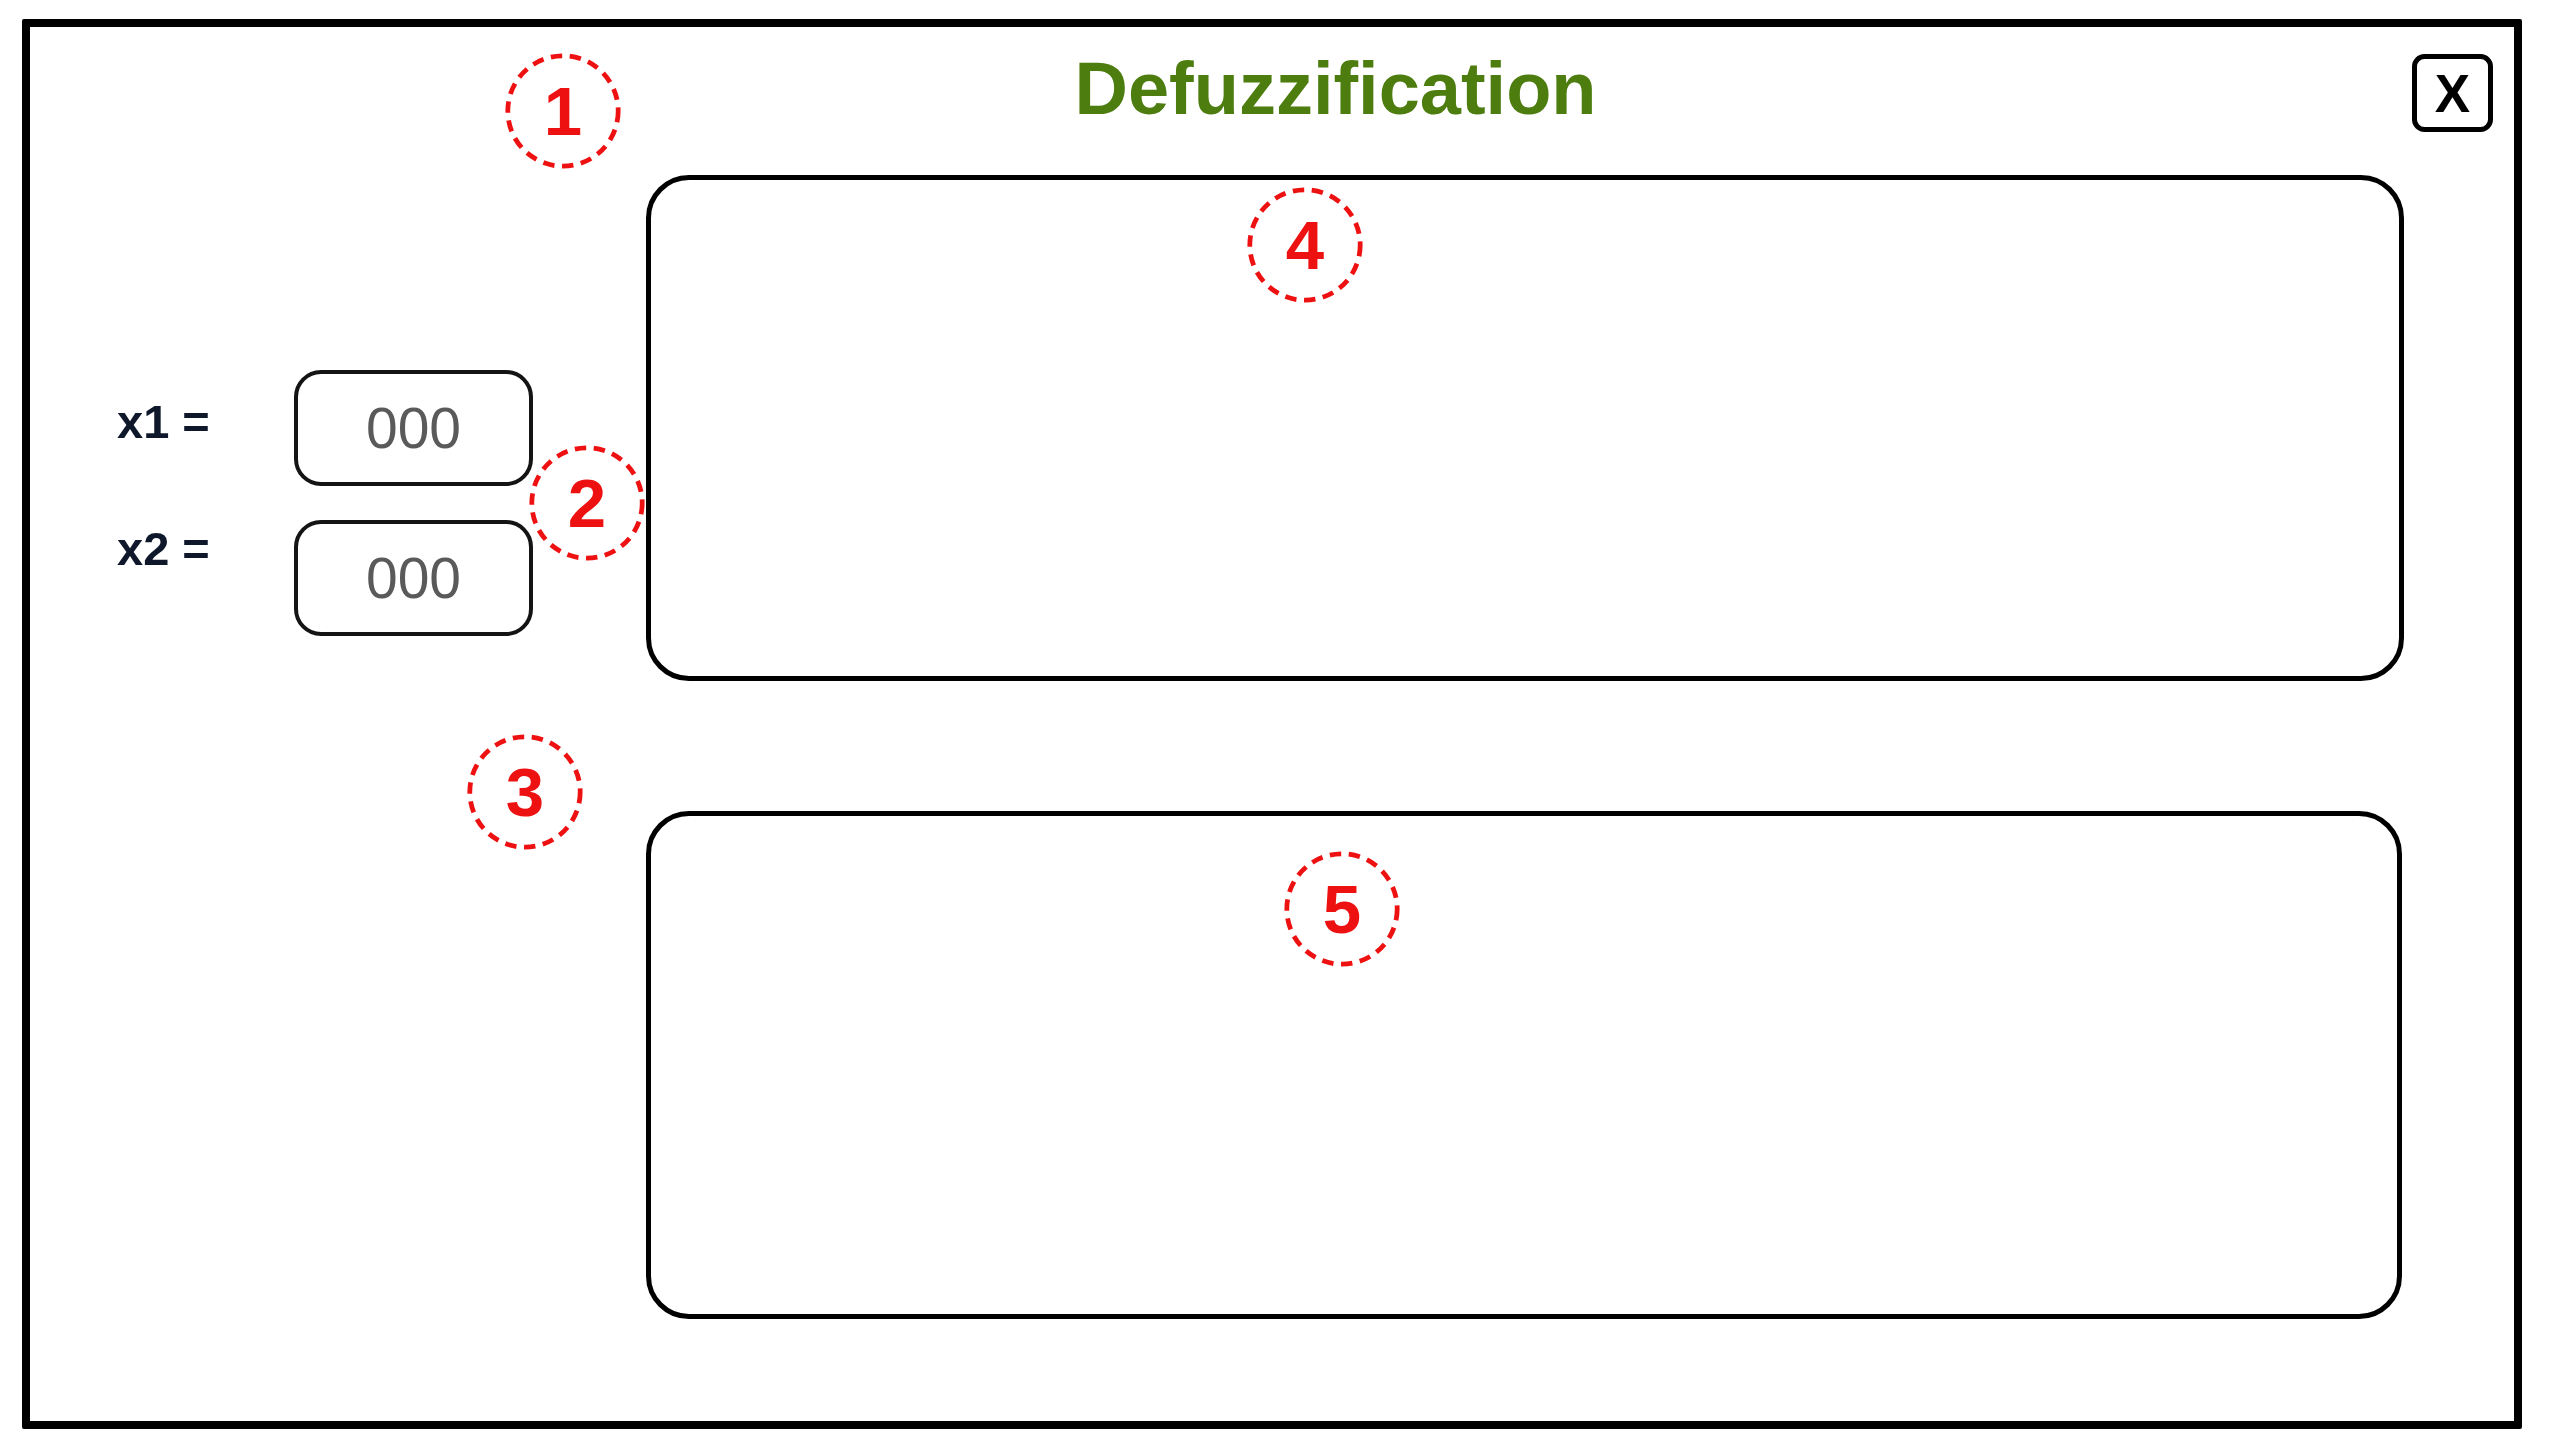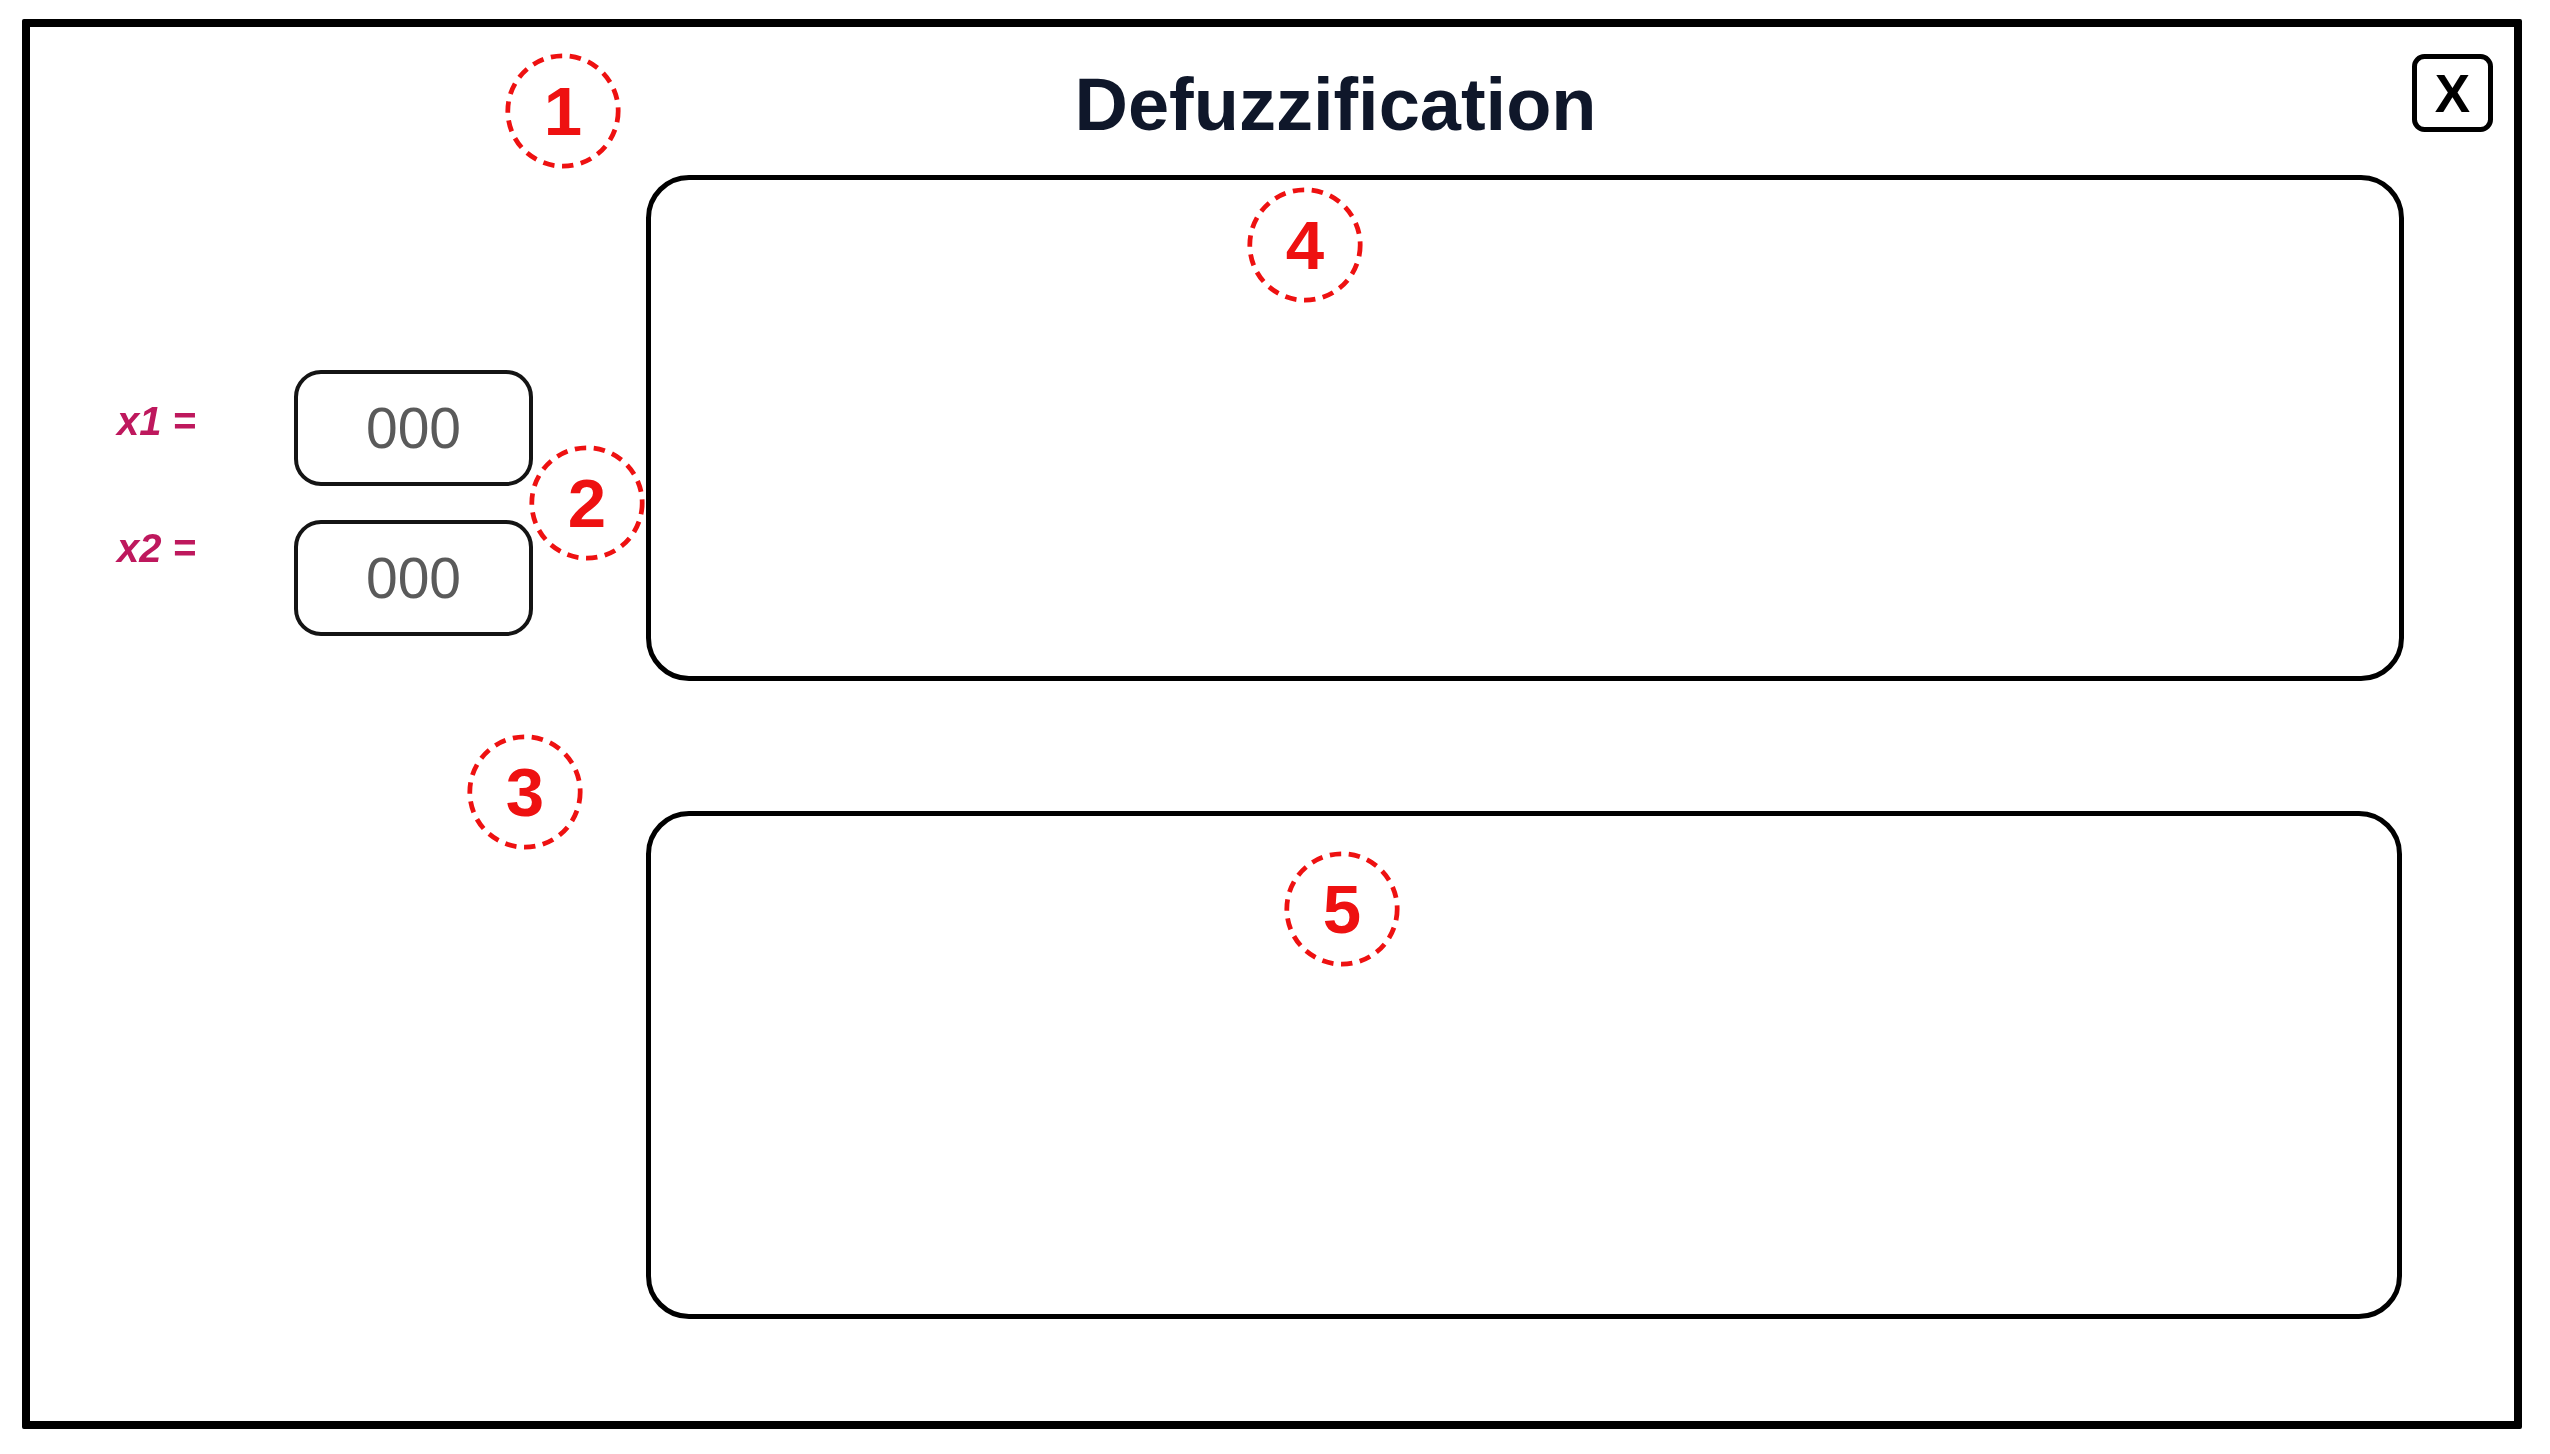--- a/index.html
+++ b/index.html
@@ -22,26 +22,26 @@
     left: 22px; top: 19px;
     width: 2500px; height: 1410px;
     border: 8.6px solid #000000;
     border-radius: 1.9px;
     background: #ffffff;
     z-index: 0;
   }
 
   
   .window-title {
-    left: 906px; top: 68px;
+    left: 906px; top: 52px;
     width: 859px;
     text-align: center;
     font-size: 74px;
     font-weight: bold;
-    color: #0f172a;
+    color: #4d7c0f;
     line-height: 1.0;
     letter-spacing: 0px;
     z-index: 2;
   }
 
   
   .close-button {
     left: 2412px; top: 54px;
     width: 81px; height: 78px;
     border: 5.7px solid #000000;
@@ -79,27 +79,26 @@
   .send-button {
     left: 181px; top: 720px;
     width: 277px; height: 127px;
     border-radius: 21px;
     box-shadow: 8.6px 10.5px 0 0 #000000;
     font-size: 59px;
   }
 
   
   .field-label {
-    font-size: 40px;
-    font-weight: bold;
-    color: #be185d;
+    font-size: 47px;
+    font-weight: bold;
+    color: #0f172a;
     line-height: 53px;
     z-index: 2;
     white-space: nowrap;
-    font-style: italic;
   }
   .label-x1 { left: 117px; top: 395px; }
   .label-x2 { left: 117px; top: 522px; }
 
   .num-input {
     border: 4.8px solid #141414;
     border-radius: 27px;
     background: #ffffff;
     font-family: "Liberation Sans", sans-serif;
     font-size: 57px;

